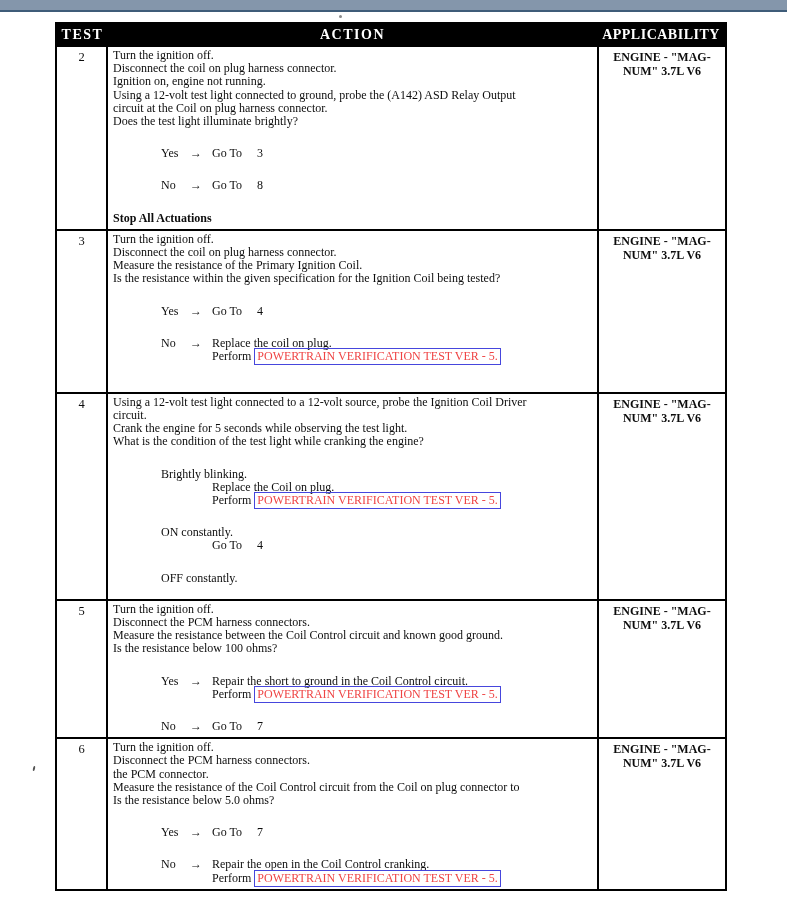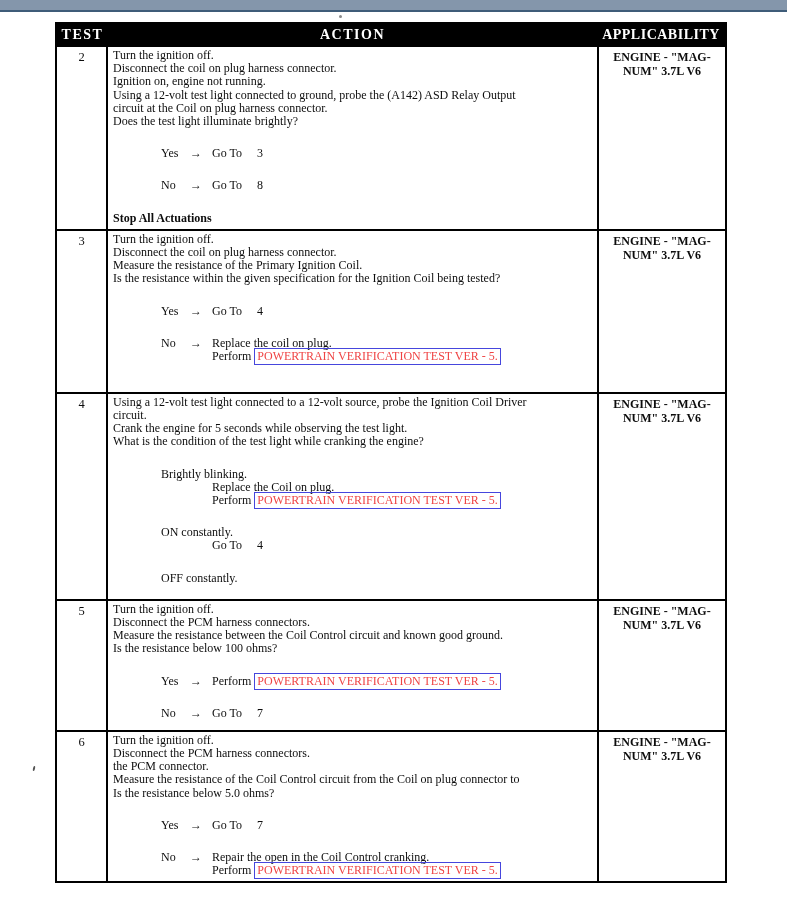--- a/index.html
+++ b/index.html
@@ -182,20 +182,21 @@
           <div class="block">
             <div class="line">Turn the ignition off.</div>
             <div class="line">Disconnect the PCM harness connectors.</div>
             <div class="line">Measure the resistance between the Coil Control circuit and known good ground.</div>
             <div class="line">Is the resistance below 100 ohms?</div>
           </div>
           <div class="block choice-arrow">
             <div class="c-label">Yes</div>
             <div class="c-arrow">→</div>
             <div class="c-results">
+              <div class="line"><span>Repair the short to ground in the Coil Control circuit.</span></div>
               <div class="line"><span>Perform </span><a class="ver-link" href="#">POWERTRAIN VERIFICATION TEST VER - 5.</a></div>
             </div>
           </div>
           <div class="block choice-arrow">
             <div class="c-label">No</div>
             <div class="c-arrow">→</div>
             <div class="c-results">
               <div class="line"><span>Go To  7</span></div>
             </div>
           </div>

